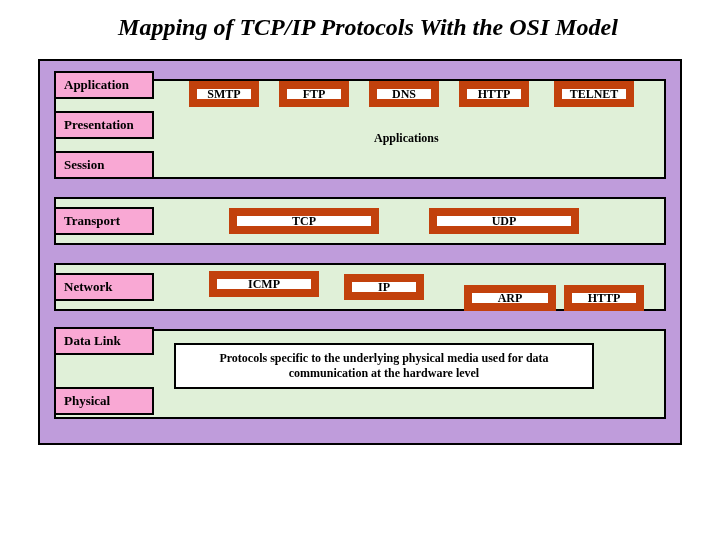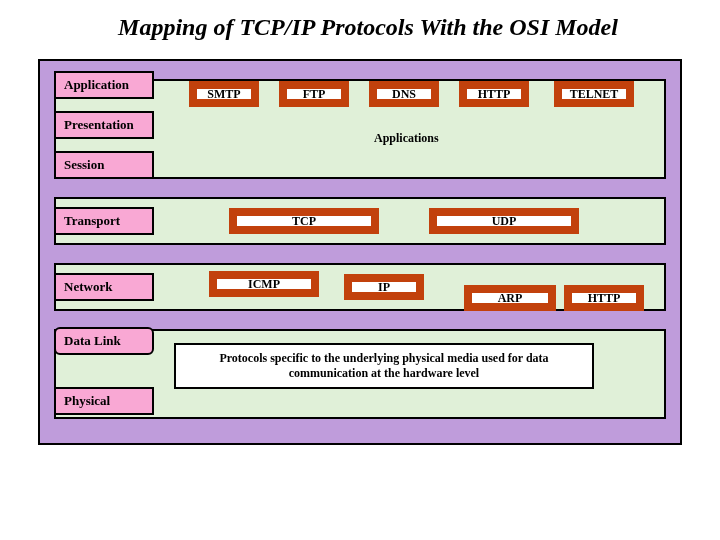--- a/index.html
+++ b/index.html
@@ -113,19 +113,19 @@
 
     <div class="proto" style="left:155px; top:8px; width:110px;">ICMP</div>
     <div class="proto" style="left:290px; top:11px; width:80px;">IP</div>
     <div class="proto" style="left:410px; top:22px; width:92px;">ARP</div>
     <div class="proto" style="left:510px; top:22px; width:80px;">HTTP</div>
   </div>
 
   <div class="row">
     <div class="band tall" style="height:90px;"></div>
 
-    <div class="osi-label" style="top:-2px;border-radius:6px;">Data Link</div>
+    <div class="osi-label" style="top:-2px;">Data Link</div>
     <div class="osi-label" style="top:58px;">Physical</div>
 
     <div class="note" style="left:120px; top:14px; width:420px;">Protocols specific to the underlying physical media used for data communication at the hardware level</div>
   </div>
 
 </div>
 
 </body></html>

